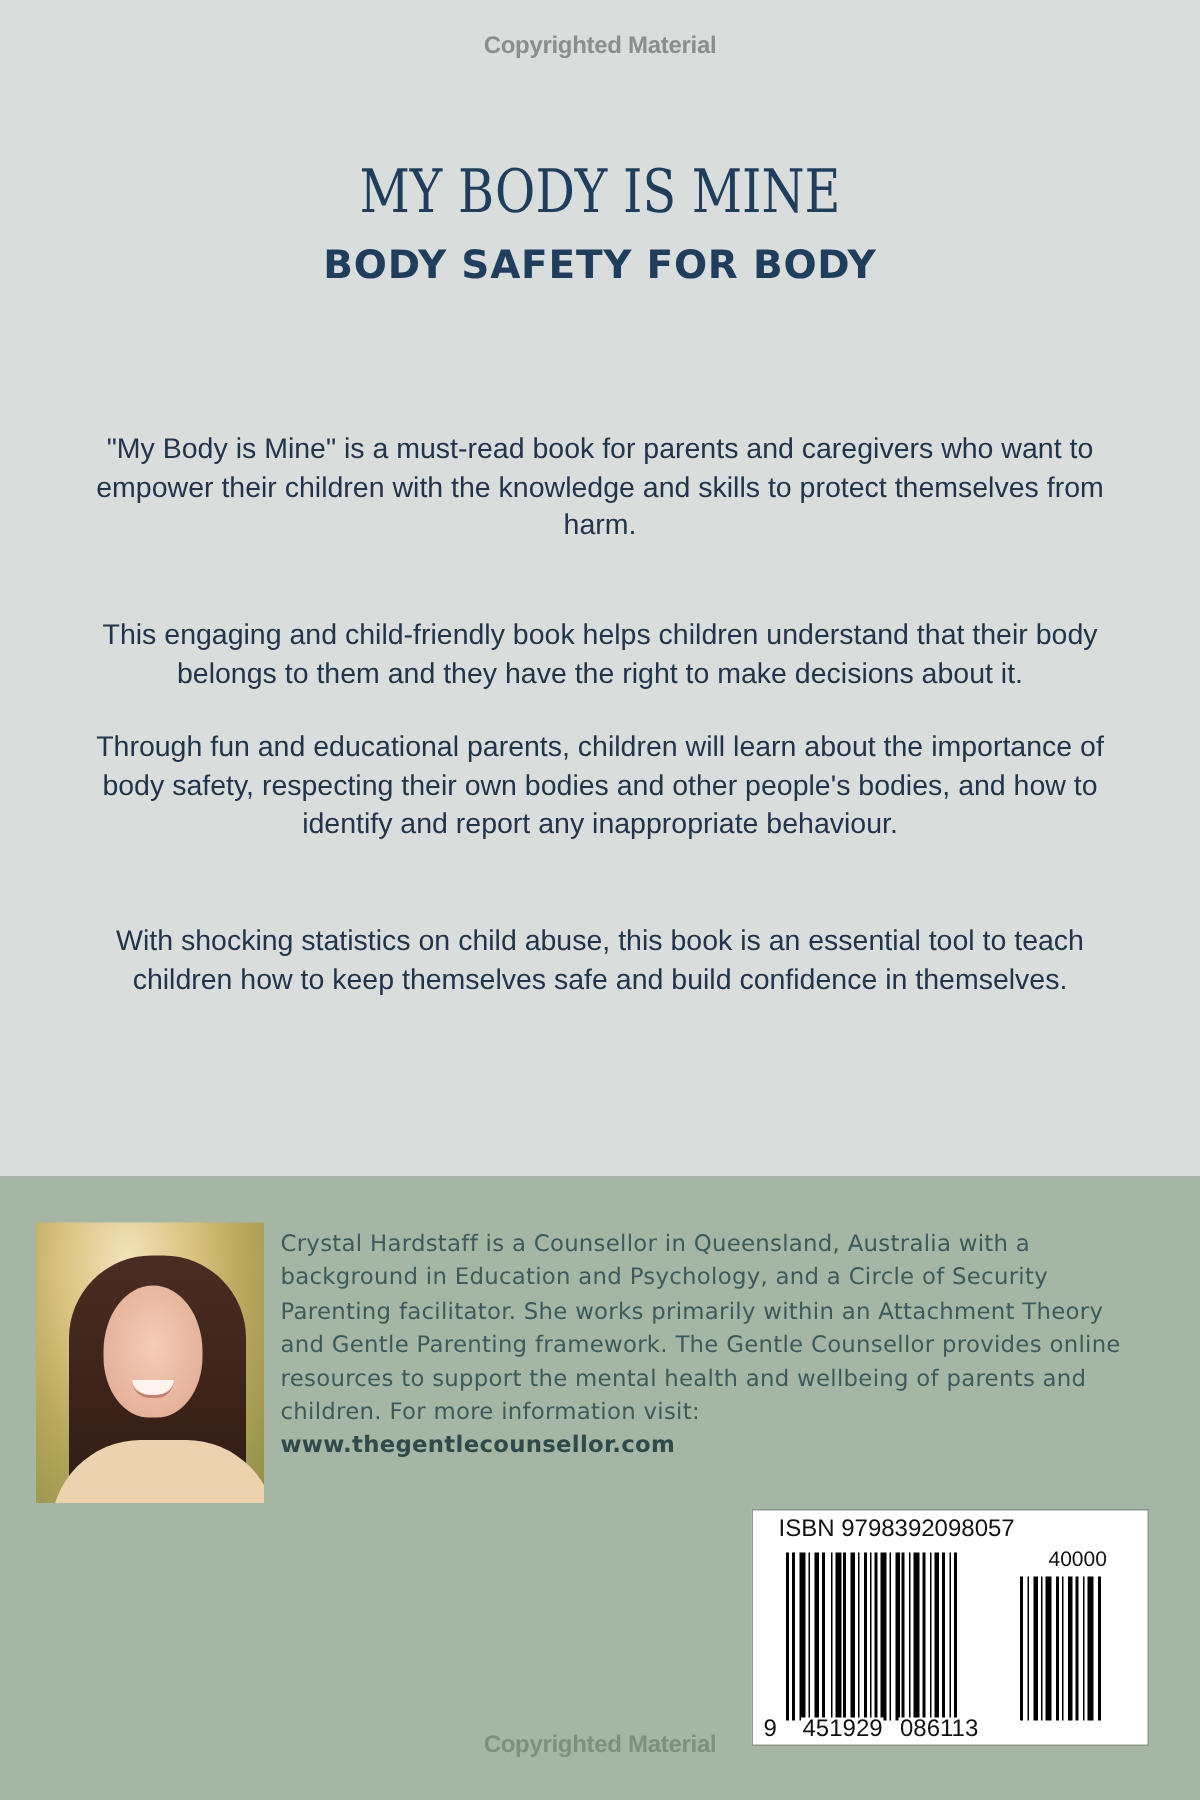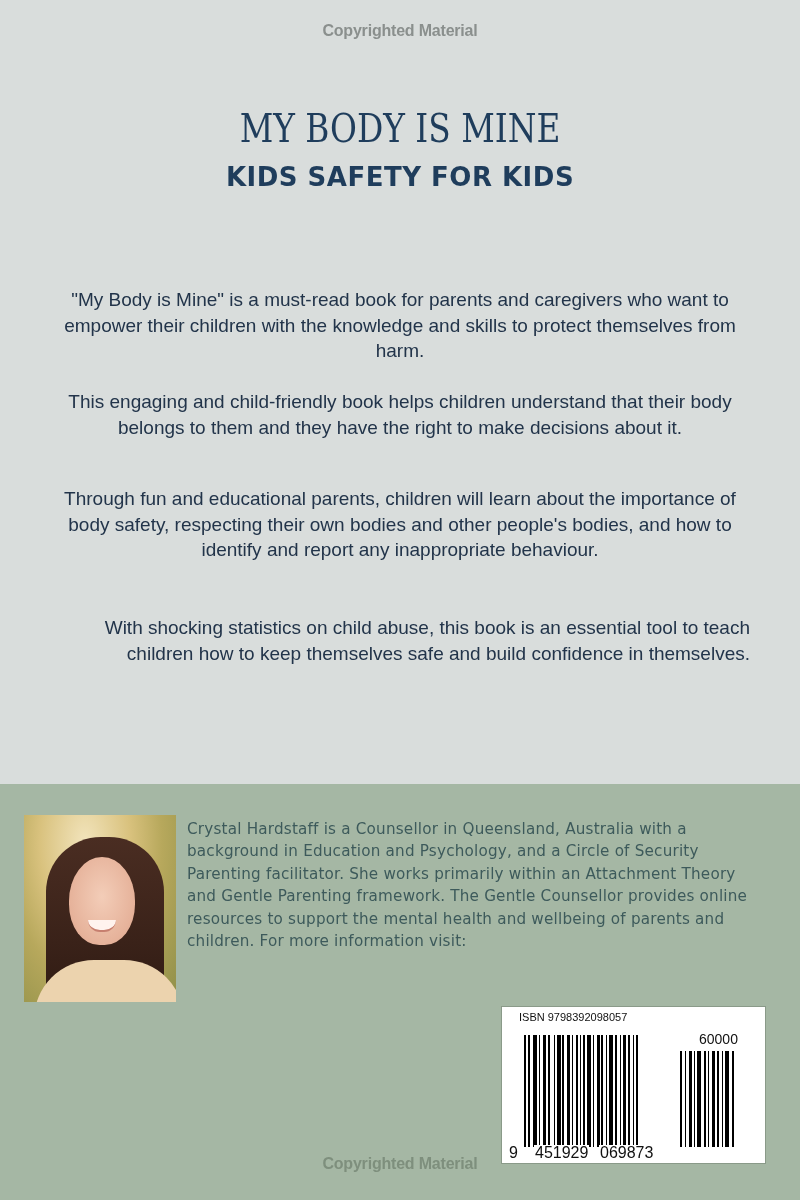--- a/index.html
+++ b/index.html
@@ -32,23 +32,23 @@
       position: absolute; left: 0; top: 160px; width: 800px; text-align: center;
       font-family: "DejaVu Sans", sans-serif; font-weight: bold; font-size: 26px;
       color: #1f3d5c; letter-spacing: 0.5px; line-height: 34px;
     }
     .para {
       position: absolute; left: 50px; width: 700px; text-align: center;
       font-family: "Liberation Sans", sans-serif; font-size: 19px;
       line-height: 25.5px; color: #22344a;
     }
     .p1 { top: 287px; }
-    .p2 { top: 389px; }
+    .p2 { top: 411px; }
     .p3 { top: 486px; }
-    .p4 { top: 615px; text-align: right; }
+    .p4 { top: 615px; }
     .author-photo {
       position: absolute; left: 24px; top: 815px; width: 152px; height: 187px;
       overflow: hidden;
       background: radial-gradient(ellipse at 40% 15%, #f2e4bc 0%, #d9c27e 35%, #b7a85c 60%, #8f8f48 100%);
     }
     .hair {
       position: absolute; left: 22px; top: 22px; width: 118px; height: 175px;
       border-radius: 55px 55px 20px 20px;
       background: linear-gradient(180deg, #4a2d22 0%, #3a2219 60%, #2e1a12 100%);
     }
@@ -72,21 +72,21 @@
     }
     .bio-url {
       display: block; font-weight: bold; color: #2e4a4b;
     }
     .barcode-box {
       position: absolute; left: 501px; top: 1006px; width: 265px; height: 158px;
       background: #ffffff; border: 1px solid #8a9a89; box-sizing: border-box;
     }
     .isbn-label {
       position: absolute; left: 17px; top: 4px;
-      font-family: "Liberation Sans", sans-serif; font-size: 11px; color: #111;
+      font-family: "Liberation Sans", sans-serif; font-size: 16px; color: #111;
     }
     .bars-main {
       position: absolute; left: 22px; top: 28px; width: 143px; height: 112px;
       display: flex; align-items: stretch;
     }
     .bars-addon {
       position: absolute; left: 178px; top: 44px; width: 82px; height: 96px;
       display: flex; align-items: stretch;
     }
     .bar { background: #000; height: 100%; }
@@ -106,41 +106,42 @@
   </style>
 </head>
 <body>
 
 <div class="top"></div>
 <div class="bottom"></div>
 
 <div class="watermark wm-top">Copyrighted Material</div>
 
 <div class="title">MY BODY IS MINE</div>
-<div class="subtitle">KIDS SAFETY FOR KIDS</div>
+<div class="subtitle">BODY SAFETY FOR BODY</div>
 
 <div class="para p1">"My Body is Mine" is a must-read book for parents and caregivers who want to empower their children with the knowledge and skills to protect themselves from harm.</div>
 <div class="para p2">This engaging and child-friendly book helps children understand that their body belongs to them and they have the right to make decisions about it.</div>
 <div class="para p3">Through fun and educational parents, children will learn about the importance of body safety, respecting their own bodies and other people's bodies, and how to identify and report any inappropriate behaviour.</div>
 <div class="para p4">With shocking statistics on child abuse, this book is an essential tool to teach children how to keep themselves safe and build confidence in themselves.</div>
 
 <div class="author-photo" title="Author photo of Crystal Hardstaff">
   <div class="hair"></div>
   <div class="shoulders"></div>
   <div class="face"></div>
   <div class="smile"></div>
 </div>
 
 <div class="bio">
   <span>Crystal Hardstaff is a Counsellor in Queensland, Australia with a background in Education and Psychology, and a Circle of Security Parenting facilitator. She works primarily within an Attachment Theory and Gentle Parenting framework. The Gentle Counsellor provides online resources to support the mental health and wellbeing of parents and children. For more information visit:</span>
+  <span class="bio-url">www.thegentlecounsellor.com</span>
 </div>
 
 <div class="barcode-box">
   <div class="isbn-label">ISBN 9798392098057</div>
-  <div class="addon-label">60000</div>
+  <div class="addon-label">40000</div>
   <div class="bars-main">
     <div class="bar" style="width:2px"></div>
       <div class="gap" style="width:2px"></div>
     <div class="bar" style="width:2px"></div>
       <div class="gap" style="width:3px"></div>
     <div class="bar" style="width:4px"></div>
       <div class="gap" style="width:2px"></div>
     <div class="bar" style="width:1px"></div>
       <div class="gap" style="width:3px"></div>
     <div class="bar" style="width:3px"></div>
@@ -207,16 +208,16 @@
     <div class="bar" style="width:2px"></div>
       <div class="gap" style="width:3px"></div>
     <div class="bar" style="width:1px"></div>
       <div class="gap" style="width:2px"></div>
     <div class="bar" style="width:4px"></div>
       <div class="gap" style="width:3px"></div>
     <div class="bar" style="width:2px"></div>
   </div>
   <div class="digits d-first">9</div>
   <div class="digits d-left">451929</div>
-  <div class="digits d-right">069873</div>
+  <div class="digits d-right">086113</div>
 </div>
 
 <div class="watermark wm-bottom">Copyrighted Material</div>
 
 </body></html>

